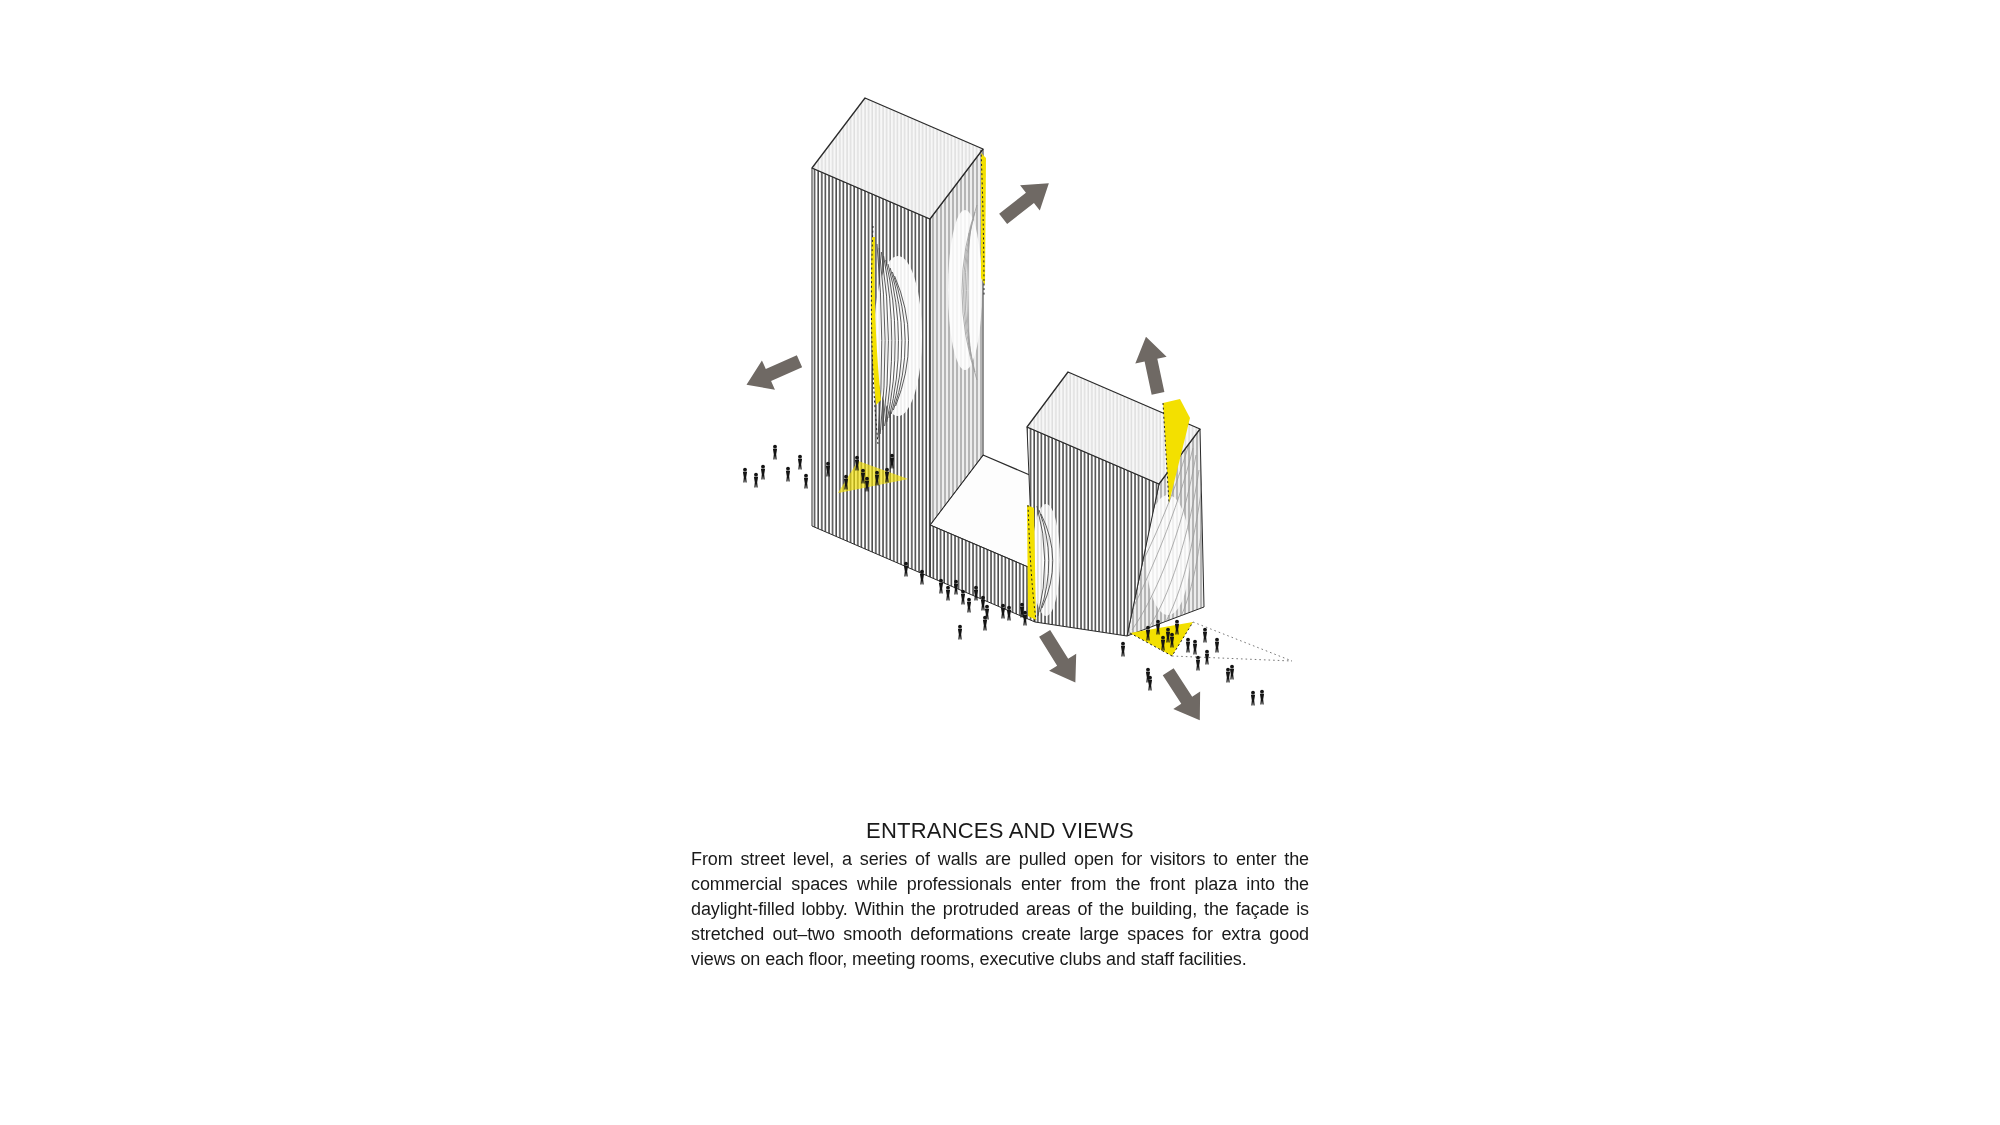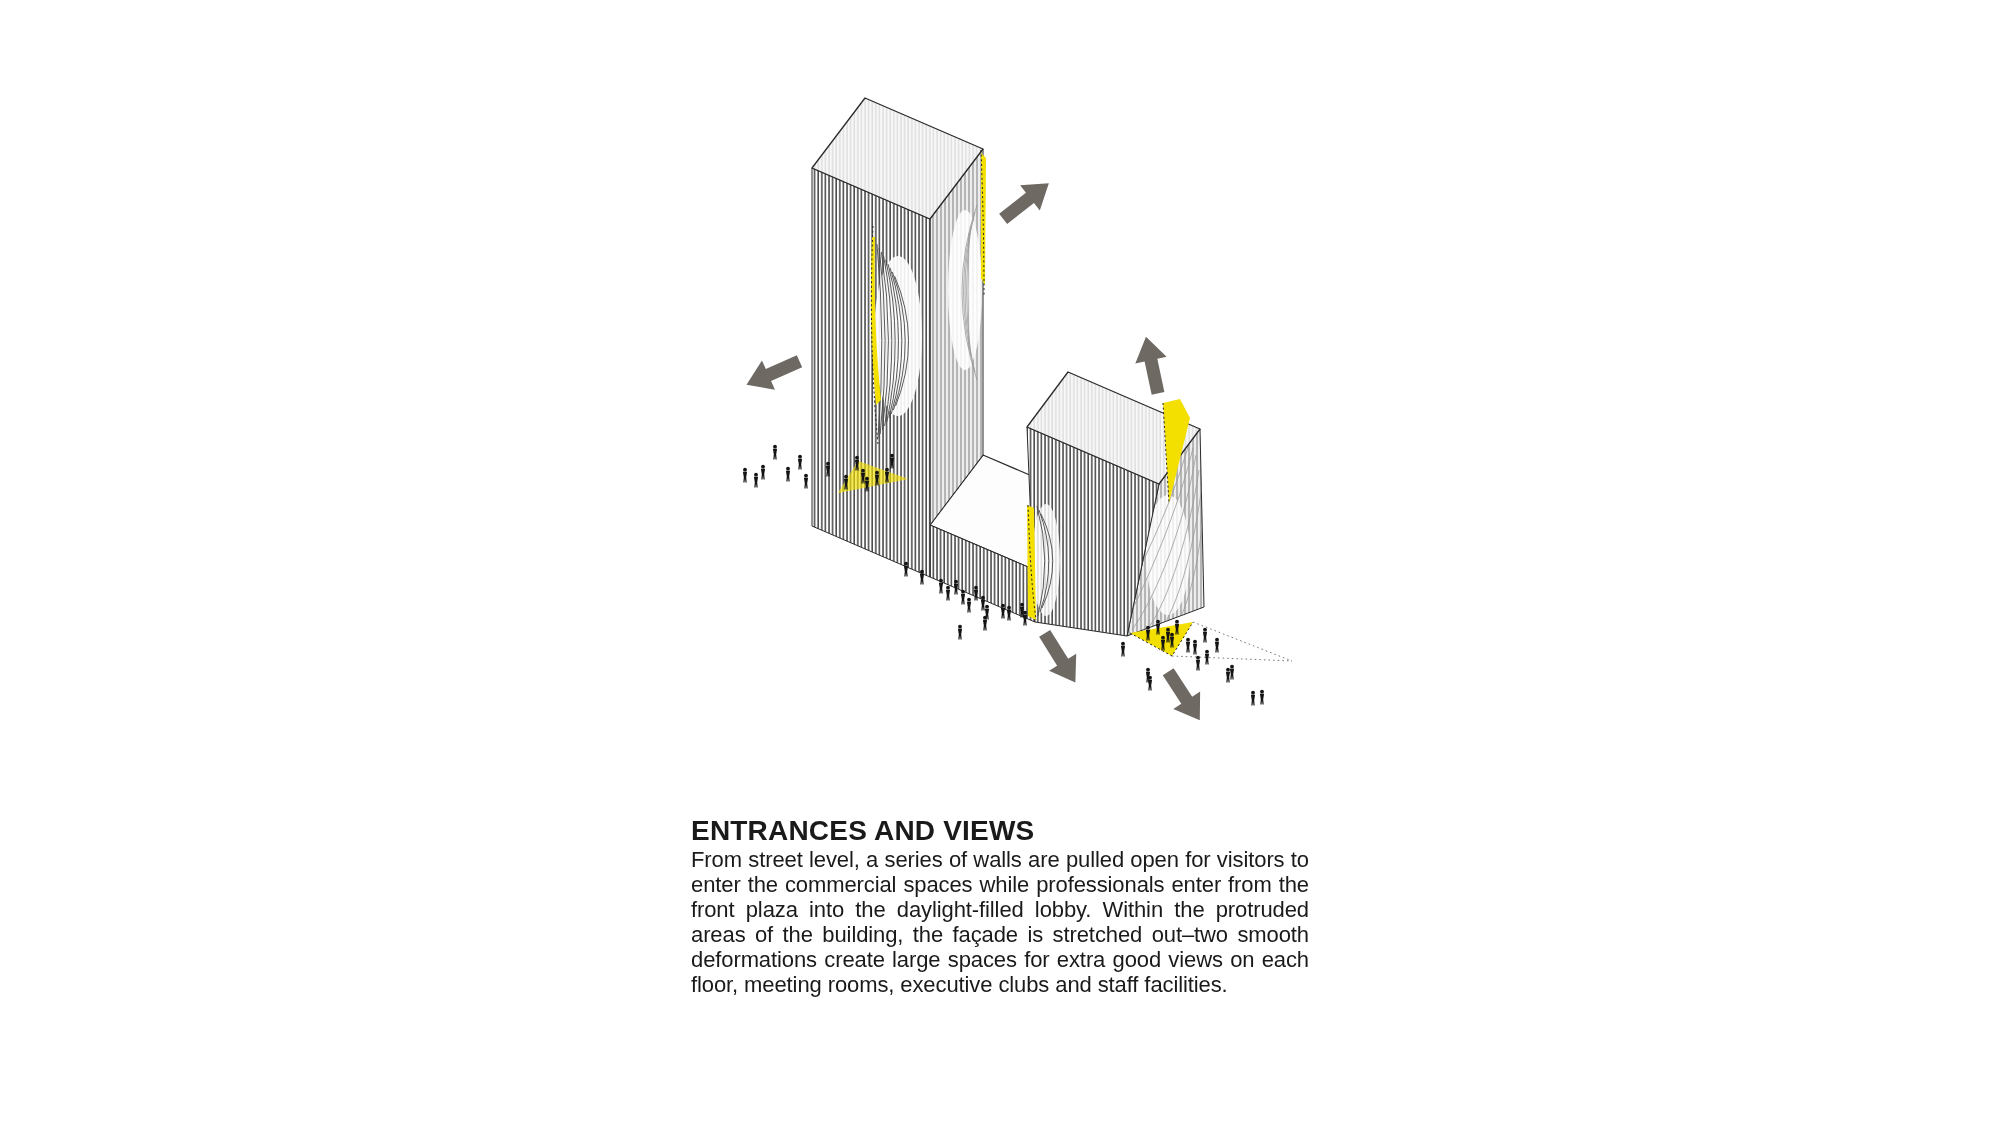--- a/index.html
+++ b/index.html
@@ -12,25 +12,25 @@
   .face{stroke:#2b2b2b;stroke-width:1;stroke-linejoin:round;}
   .roof{stroke:#2b2b2b;stroke-width:1.3;stroke-linejoin:round;}
   .deform-line{fill:none;stroke:#4a4a4a;stroke-width:0.9;}
   .deform-line-light{fill:none;stroke:#9a9a9a;stroke-width:0.8;}
   .dash{fill:none;stroke:#222;stroke-width:1;stroke-dasharray:2 2.6;}
   .dash-faint{fill:none;stroke:#555;stroke-width:0.8;stroke-dasharray:1.6 3;}
   .caption{
     position:absolute;left:691px;top:818px;width:618px;color:#1a1a1a;
   }
   .caption h2{
-    margin:0 0 4px 0;font-size:28px;line-height:25px;font-weight:700;
-    letter-spacing:0.2px;
+    margin:0 0 4px 0;font-size:22px;line-height:25px;font-weight:400;
+    text-align:center;letter-spacing:0.2px;
   }
   .caption p{
-    margin:0;font-size:22px;line-height:25px;text-align:justify;letter-spacing:-0.1px;
+    margin:0;font-size:18px;line-height:25px;text-align:justify;letter-spacing:-0.1px;
   }
 </style>
 </head>
 <body>
 
 <div class="stage">
 
   <svg class="diagram" viewBox="700 60 620 690" xmlns="http://www.w3.org/2000/svg">
     <defs>
       <pattern id="stripeDark" width="3.6" height="8" patternUnits="userSpaceOnUse">

